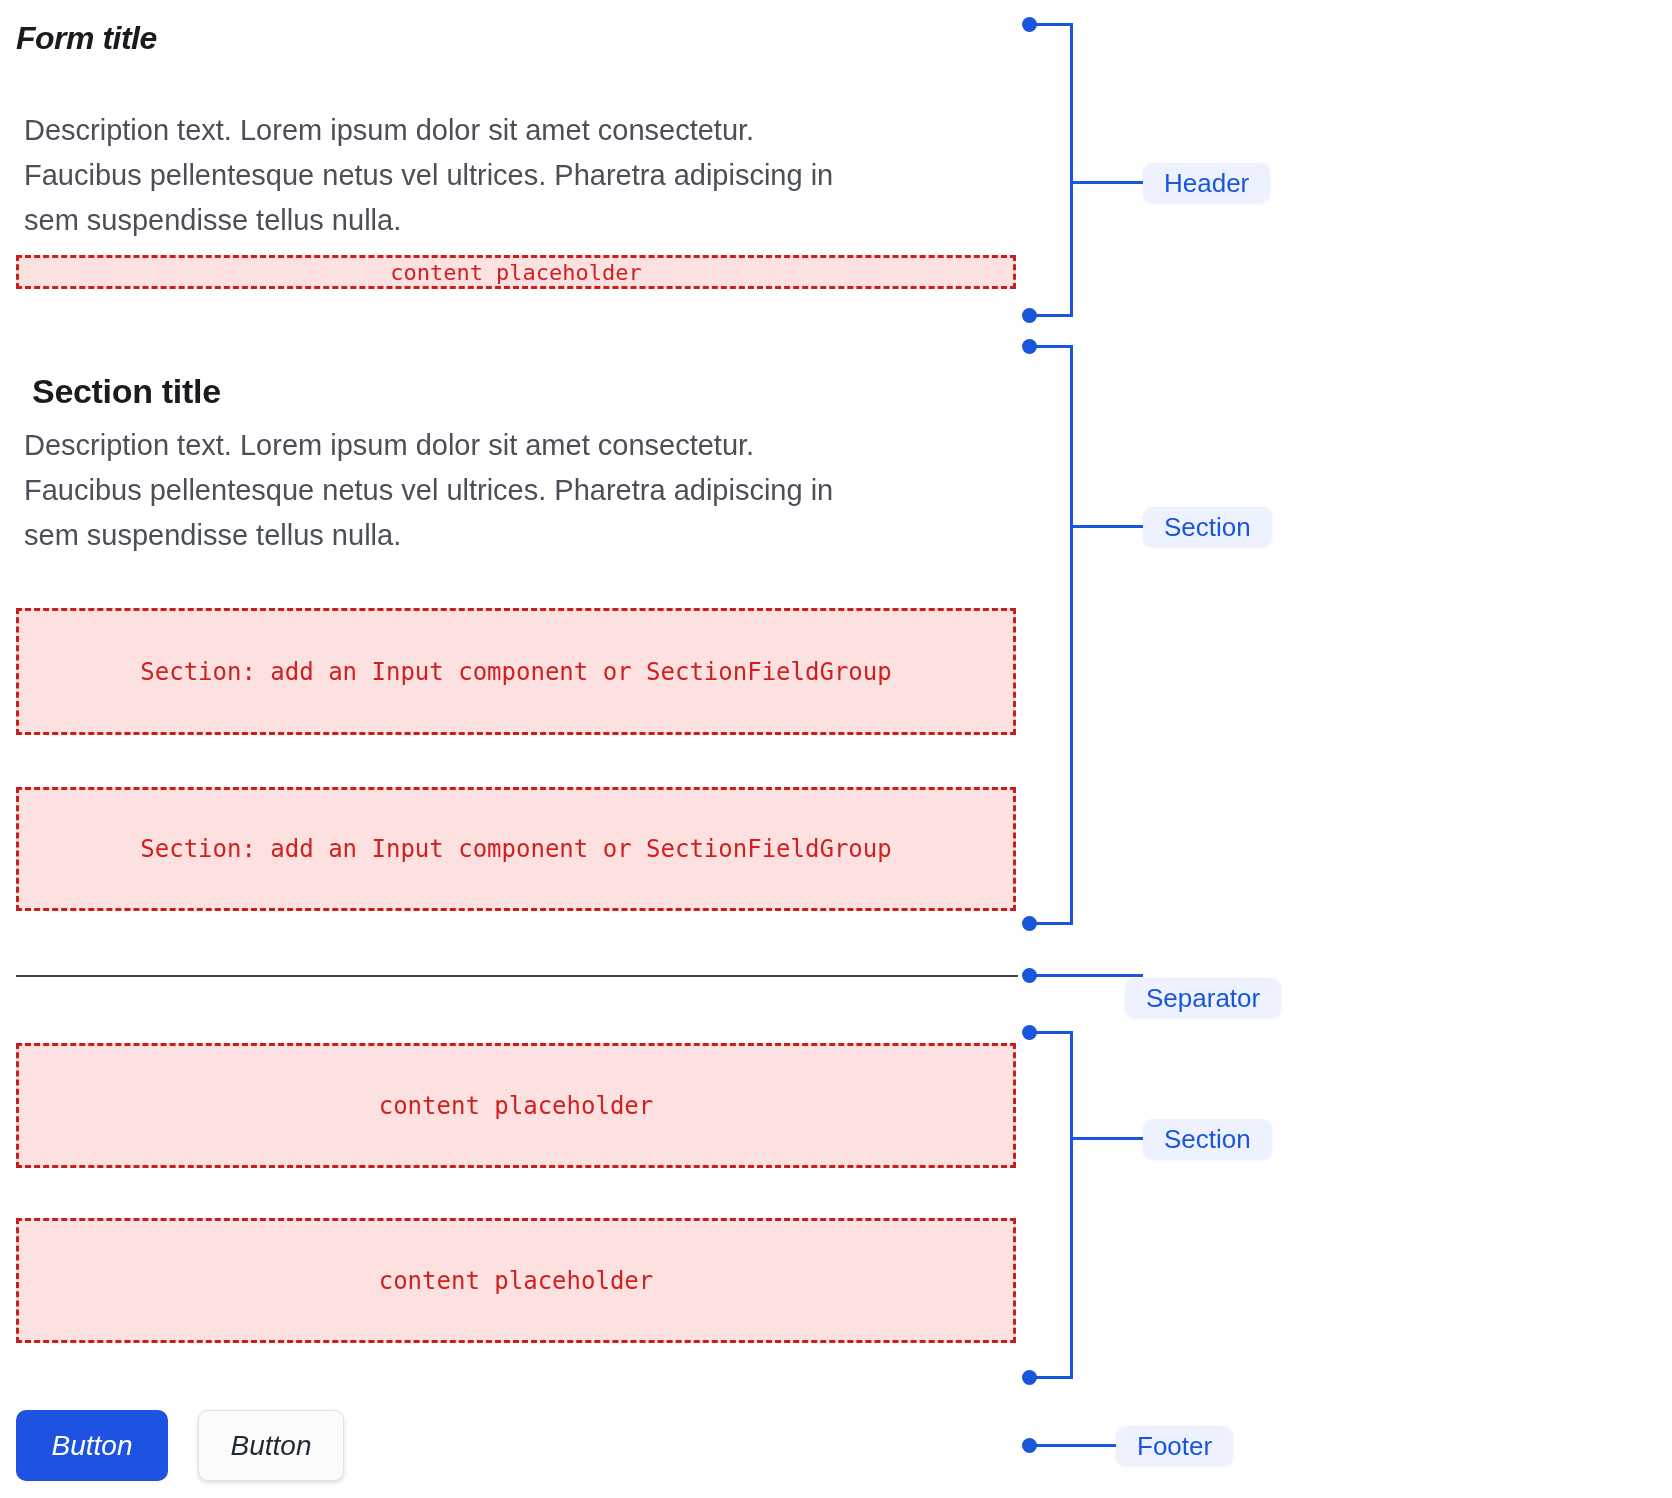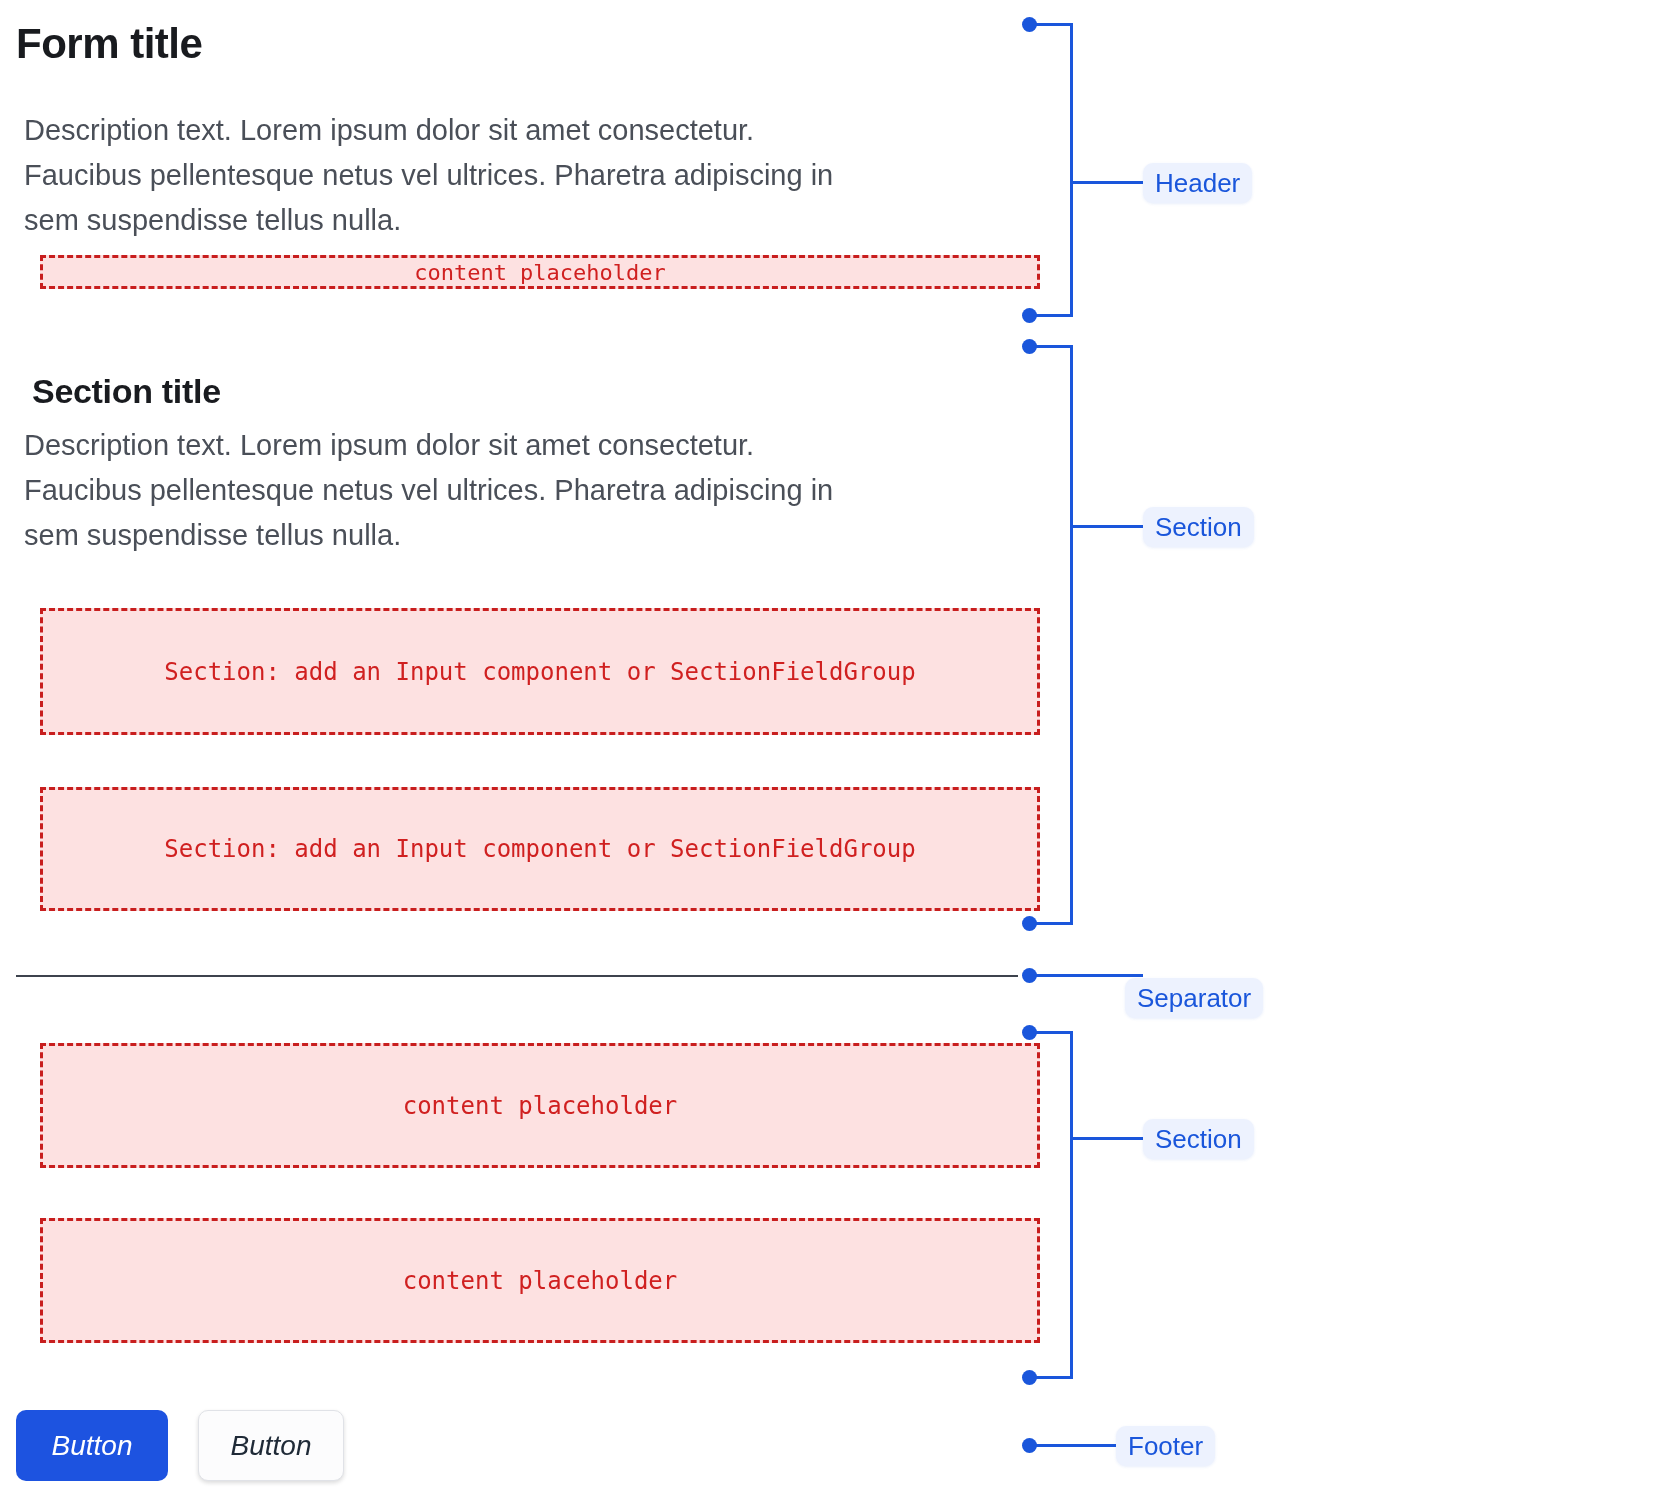--- a/index.html
+++ b/index.html
@@ -3,42 +3,43 @@
 <meta charset="utf-8">
 <style>
   html,body{margin:0;padding:0;background:#ffffff;}
   .canvas{
     position:relative;width:1672px;height:1498px;background:#ffffff;
     font-family:"Liberation Sans", sans-serif;overflow:hidden;
   }
   
   .form-title{
     position:absolute;left:16px;top:20px;margin:0;
-    font-size:42px;font-weight:700;letter-spacing:-0.5px;
+    font-size:32px;font-weight:700;letter-spacing:-0.5px;
     color:var(--title,#191b1f);
+    font-style:italic;
   }
   .section-title{
     position:absolute;left:16px;top:356px;margin:16px;
     font-size:34px;font-weight:700;letter-spacing:-0.3px;
     color:var(--title,#191b1f);
   }
   .desc{
     position:absolute;left:16px;margin:8px;
     font-size:29px;line-height:45px;color:var(--desc,#4a4f58);
     white-space:pre-line;
   }
   .desc-1{top:100px;}
   .desc-2{top:415px;}
   .ph{
     position:absolute;left:16px;width:1000px;box-sizing:border-box;
     background:var(--ph-bg,#fde1e1);
     border:3px dashed var(--ph-border,#c81e1e);
     color:var(--ph-text,#d02020);
     font-family:"DejaVu Sans Mono", monospace;
-    display:flex;align-items:center;justify-content:center;text-align:center;margin-left:24px;
+    display:flex;align-items:center;justify-content:center;text-align:center;
   }
   .strip-1{top:255px;height:34px;font-size:22px;}
   .slot{font-size:24px;}
   .slot-1{top:608px;height:127px;}
   .slot-2{top:787px;height:124px;}
   .slot-3{top:1043px;height:125px;}
   .slot-4{top:1218px;height:125px;}
   .separator{
     position:absolute;left:16px;top:975px;width:1002px;height:2px;
     background:var(--sep,#3d434d);
@@ -57,21 +58,21 @@
     background:#fcfcfd;color:#1f2a37;border:1.5px solid #e0e2e7;
     box-shadow:0 2px 4px rgba(0,0,0,0.14);
   }
   
   .a-dot{
     position:absolute;width:15px;height:15px;border-radius:50%;
     background:var(--accent,#1a56db);
   }
   .a-line{position:absolute;background:var(--accent,#1a56db);}
   .a-pill{
-    position:absolute;height:40px;line-height:40px;padding:0 12px;
+    position:absolute;height:40px;line-height:40px;padding:0 21px;
     border-radius:10px;white-space:nowrap;
     background:var(--pill-bg,#edf2fe);color:var(--accent,#1a56db);
     font-size:26px;font-weight:500;
     box-shadow:0 1px 3px rgba(26,86,219,0.10);
   }
 </style>
 </head>
 <body>
 
 <div class="canvas">

